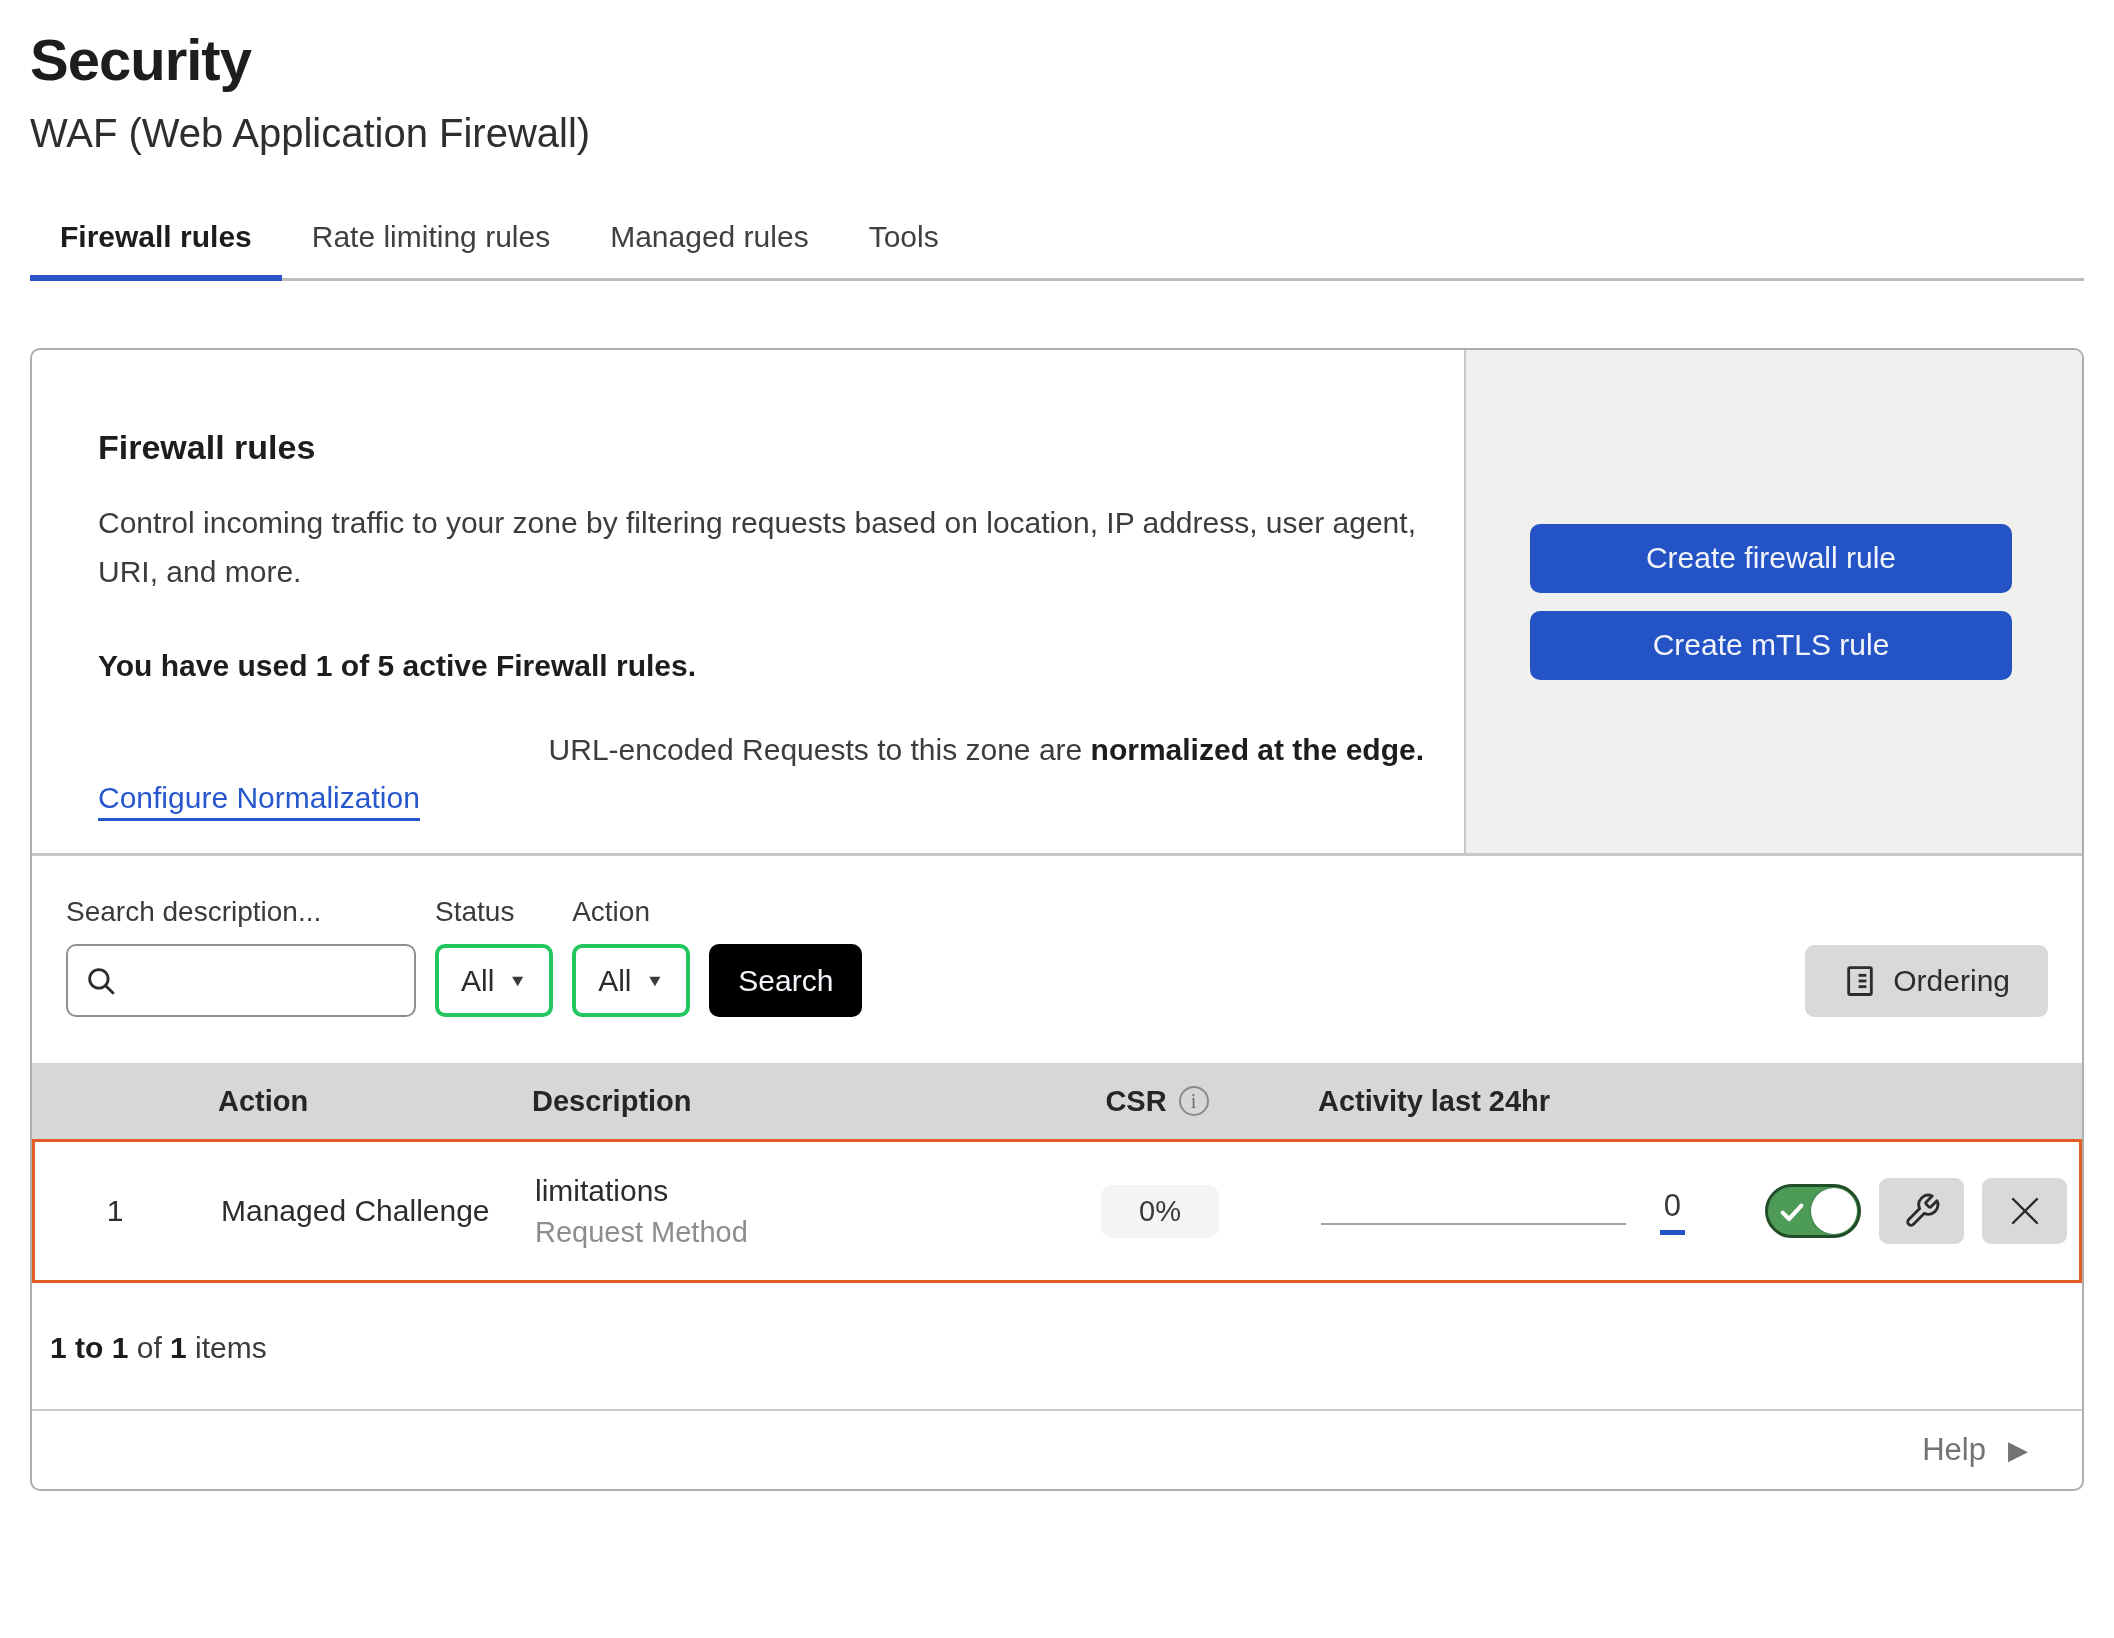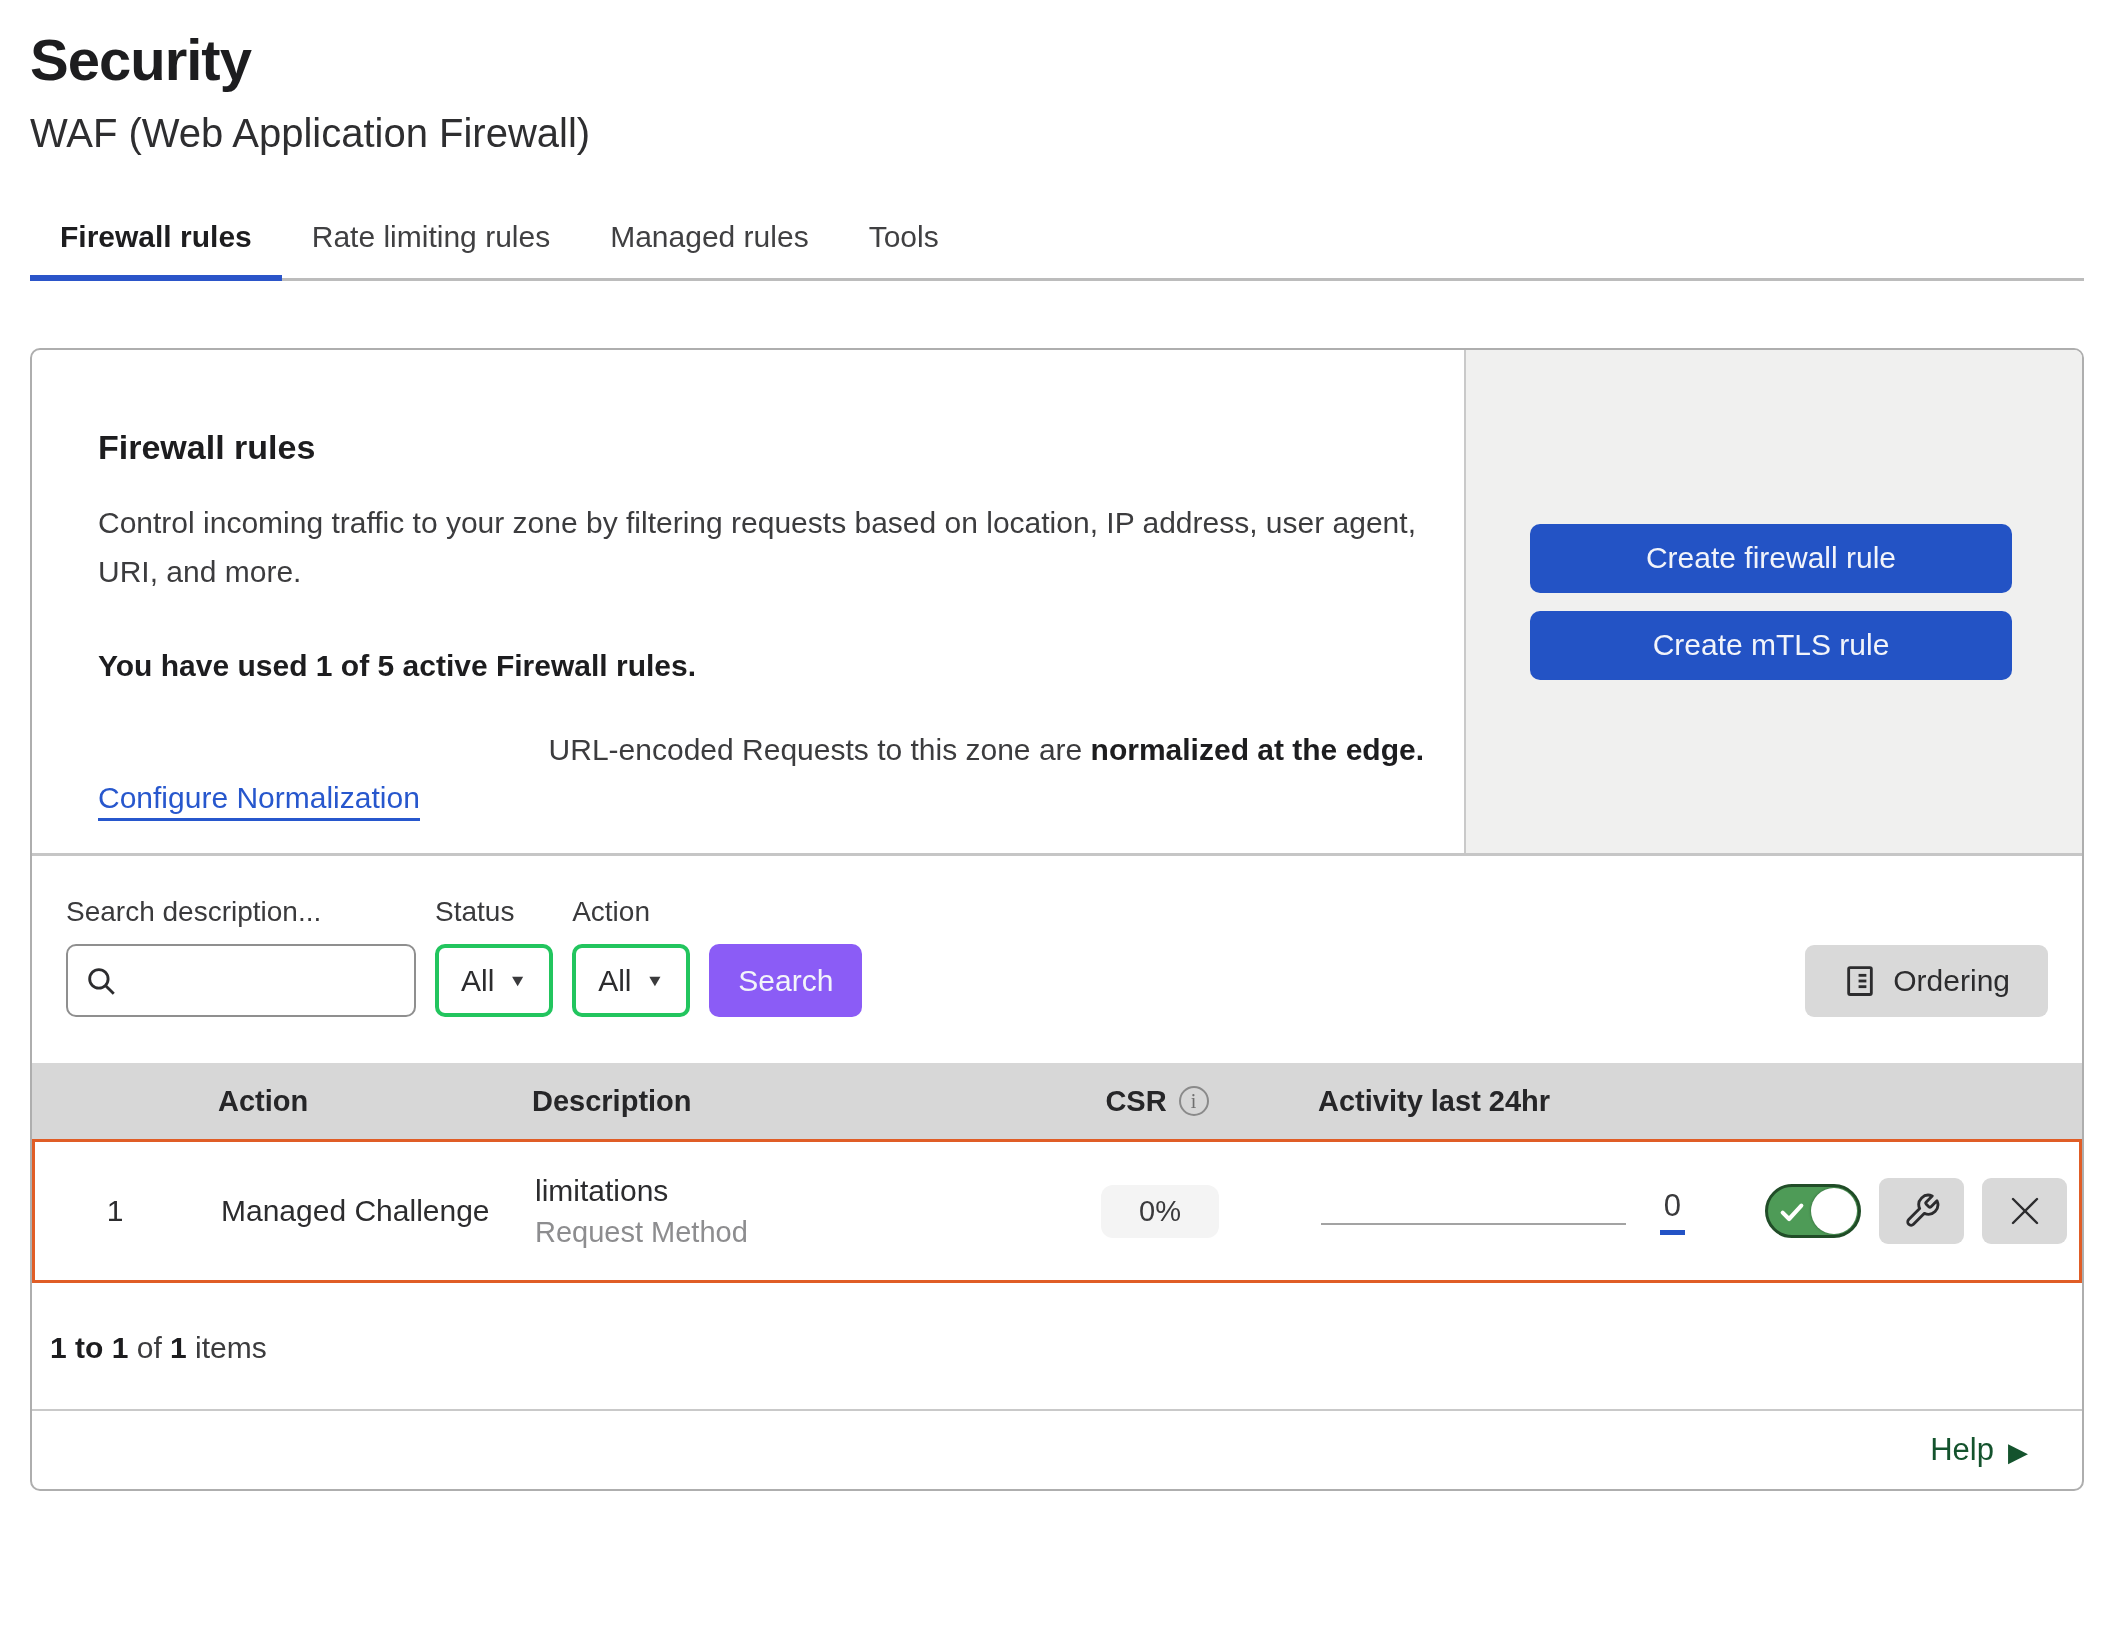--- a/index.html
+++ b/index.html
@@ -69,21 +69,21 @@
     border: none; outline: none; flex: 1; font-size: 28px;
     font-family: inherit; margin-left: 12px; min-width: 0; background: transparent;
   }
   .select-box {
     height: 73px; border: 4px solid #22c55e; border-radius: 10px; background: #fff;
     display: flex; align-items: center; gap: 14px; padding: 0 22px;
     font-size: 30px; color: #2c2c2e; cursor: pointer; margin-left: 19px;
   }
   .chevron { font-size: 19px; color: #3a3a3c; transform: scaleY(0.85); }
   .btn-search {
-    height: 73px; width: 153px; margin-left: 19px; background: #8b5cf6; color: #f2f4fa;
+    height: 73px; width: 153px; margin-left: 19px; background: #000000; color: #f2f4fa;
     border: none; border-radius: 10px; font-size: 30px; font-family: inherit; cursor: pointer;
   }
   .btn-ordering {
     margin-left: auto; height: 72px; padding: 0 38px; background: #d9d9d9; color: #2c2c2e;
     border: none; border-radius: 9px; font-size: 30px; font-family: inherit;
     display: flex; align-items: center; gap: 16px; cursor: pointer;
   }
 
   
   .grid-cols {
@@ -133,22 +133,22 @@
   }
 
   
   .pagination { padding: 48px 0 44px 18px; font-size: 30px; color: #3c3c3e; }
   .pagination b { color: #1d1d1f; }
   .card-footer {
     border-top: 2px solid #c9c9c9; height: 80px; display: flex;
     align-items: center; justify-content: flex-end; padding-right: 54px;
   }
   .help-link {
-    font-size: 31px; color: #14532d; text-decoration: none; cursor: pointer;
-    display: flex; align-items: flex-end; gap: 14px;
+    font-size: 31px; color: #737373; text-decoration: none; cursor: pointer;
+    display: flex; align-items: center; gap: 22px;
   }
   .help-arrow { font-size: 26px; }
   svg { display: block; }
 </style>
 </head>
 <body>
 
 <div class="page">
 
   <div class="page-title">Security</div>

